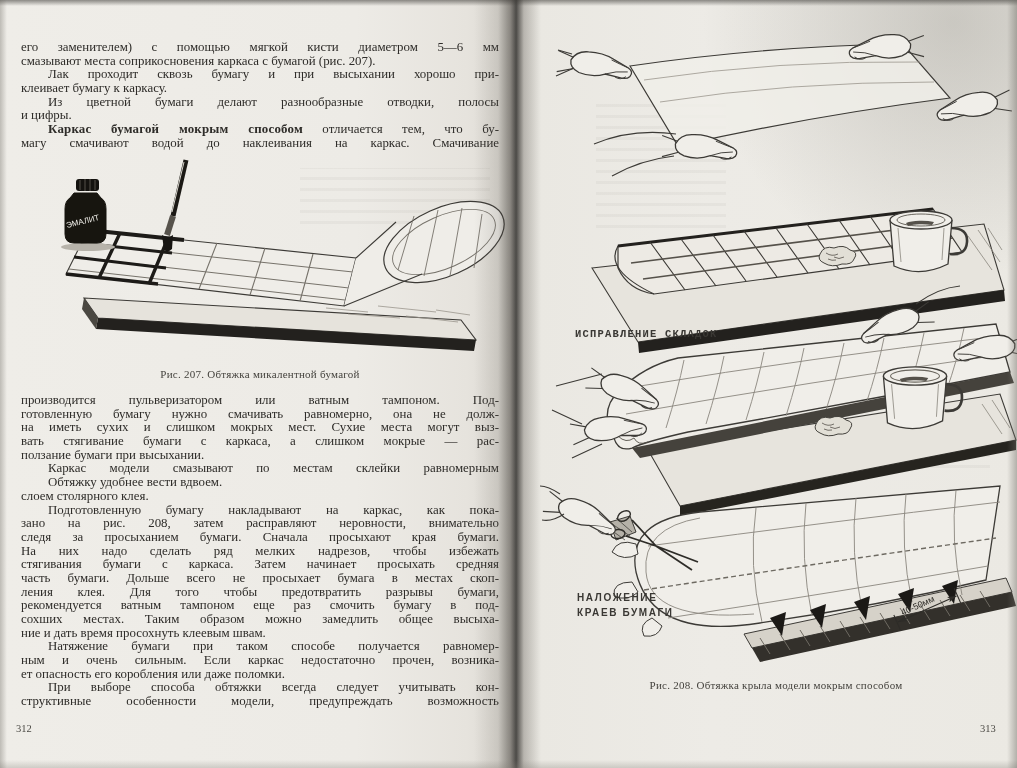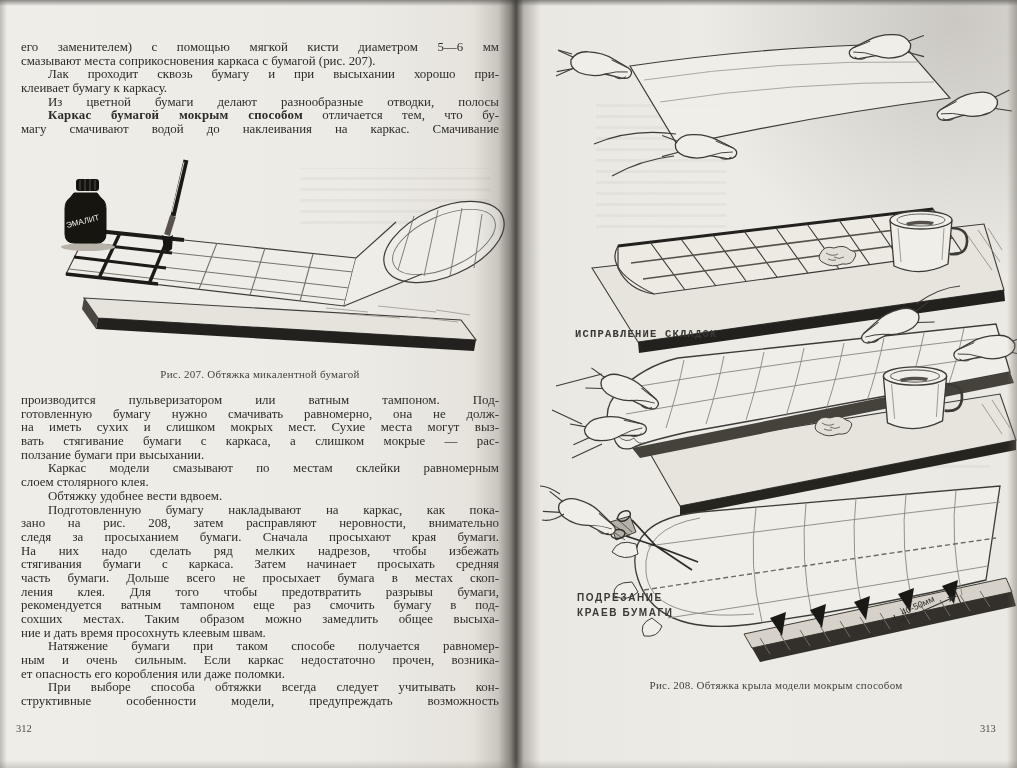--- a/index.html
+++ b/index.html
@@ -54,37 +54,38 @@
 
 <div class="spread">
 
   <div class="page page-left">
     <div class="col col1">
       <div class="tl">его заменителем) с помощью мягкой кисти диаметром 5—6 мм</div>
       <div class="tl end">смазывают места соприкосновения каркаса с бумагой (рис. 207).</div>
       <div class="tl ind">Лак проходит сквозь бумагу и при высыхании хорошо при-</div>
       <div class="tl end">клеивает бумагу к каркасу.</div>
       <div class="tl ind">Из цветной бумаги делают разнообразные отводки, полосы</div>
+      <div class="tl end">и цифры.</div>
       <div class="tl ind"><span class="b">Каркас бумагой мокрым способом</span><span> отличается тем, что бу-</span></div>
       <div class="tl">магу смачивают водой до наклеивания на каркас. Смачивание</div>
     </div>
 
     <div class="ghost" style="left:300px;top:168px;width:190px;height:64px;"></div>
 
     <div class="caption cap207">Рис. 207. Обтяжка микалентной бумагой</div>
 
     <div class="col col2">
       <div class="tl">производится пульверизатором или ватным тампоном. Под-</div>
       <div class="tl">готовленную бумагу нужно смачивать равномерно, она не долж-</div>
       <div class="tl">на иметь сухих и слишком мокрых мест. Сухие места могут выз-</div>
       <div class="tl">вать стягивание бумаги с каркаса, а слишком мокрые — рас-</div>
       <div class="tl end">ползание бумаги при высыхании.</div>
       <div class="tl ind">Каркас модели смазывают по местам склейки равномерным</div>
+      <div class="tl ind end">Обтяжку удобнее вести вдвоем.</div>
       <div class="tl end">слоем столярного клея.</div>
-      <div class="tl ind end">Обтяжку удобнее вести вдвоем.</div>
       <div class="tl ind">Подготовленную бумагу накладывают на каркас, как пока-</div>
       <div class="tl">зано на рис. 208, затем расправляют неровности, внимательно</div>
       <div class="tl">следя за просыханием бумаги. Сначала просыхают края бумаги.</div>
       <div class="tl">На них надо сделать ряд мелких надрезов, чтобы избежать</div>
       <div class="tl">стягивания бумаги с каркаса. Затем начинает просыхать средняя</div>
       <div class="tl">часть бумаги. Дольше всего не просыхает бумага в местах скоп-</div>
       <div class="tl">ления клея. Для того чтобы предотвратить разрывы бумаги,</div>
       <div class="tl">рекомендуется ватным тампоном еще раз смочить бумагу в под-</div>
       <div class="tl">сохших местах. Таким образом можно замедлить общее высыха-</div>
       <div class="tl end">ние и дать время просохнуть клеевым швам.</div>
@@ -246,21 +247,21 @@
         <line x1="0" y1="0" x2="64" y2="0" stroke="#2e2c28" stroke-width="1.1"></line>
         <path d="M0,0 l9,-3 -2,3 2,3 z M64,0 l-9,-3 2,3 -2,3 z" fill="#2e2c28"></path>
         <path d="M-1,-8 L-1,8 M65,-8 L65,8" stroke="#2e2c28" stroke-width="1.1"></path>
         <text x="7" y="-4" font-size="9" font-family="Liberation Sans, sans-serif" fill="#2e2c28">40-50мм</text>
       </g>
     </g>
   </svg>
 
   <div class="rlabel l2">ИСПРАВЛЕНИЕ СКЛАДОК</div>
   <div class="rlabel l3">
-    <div>ПОДРЕЗАНИЕ</div>
+    <div>НАЛОЖЕНИЕ</div>
     <div>КРАЕВ БУМАГИ</div>
   </div>
 
   <div class="caption cap208">Рис. 208. Обтяжка крыла модели мокрым способом</div>
   <div class="pagenum pn-right">313</div>
 
   <div class="gutter"></div>
   <div class="edge-top"></div>
   <div class="edge-bottom"></div>
   <div class="edge-left"></div>

